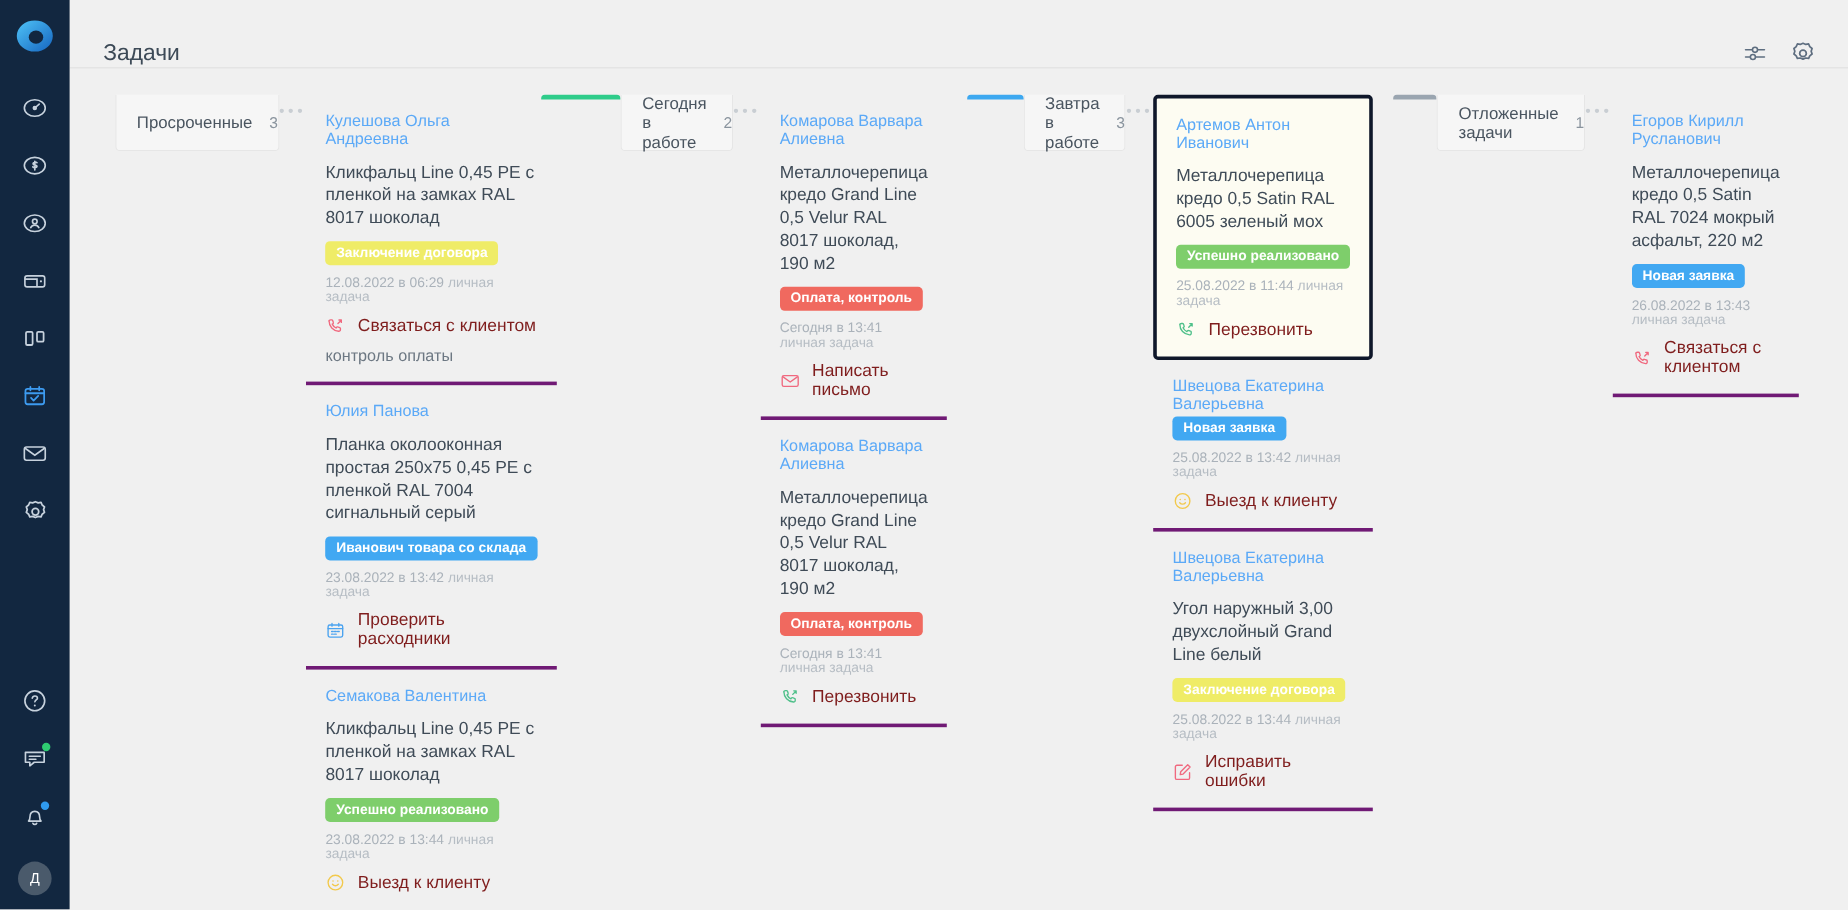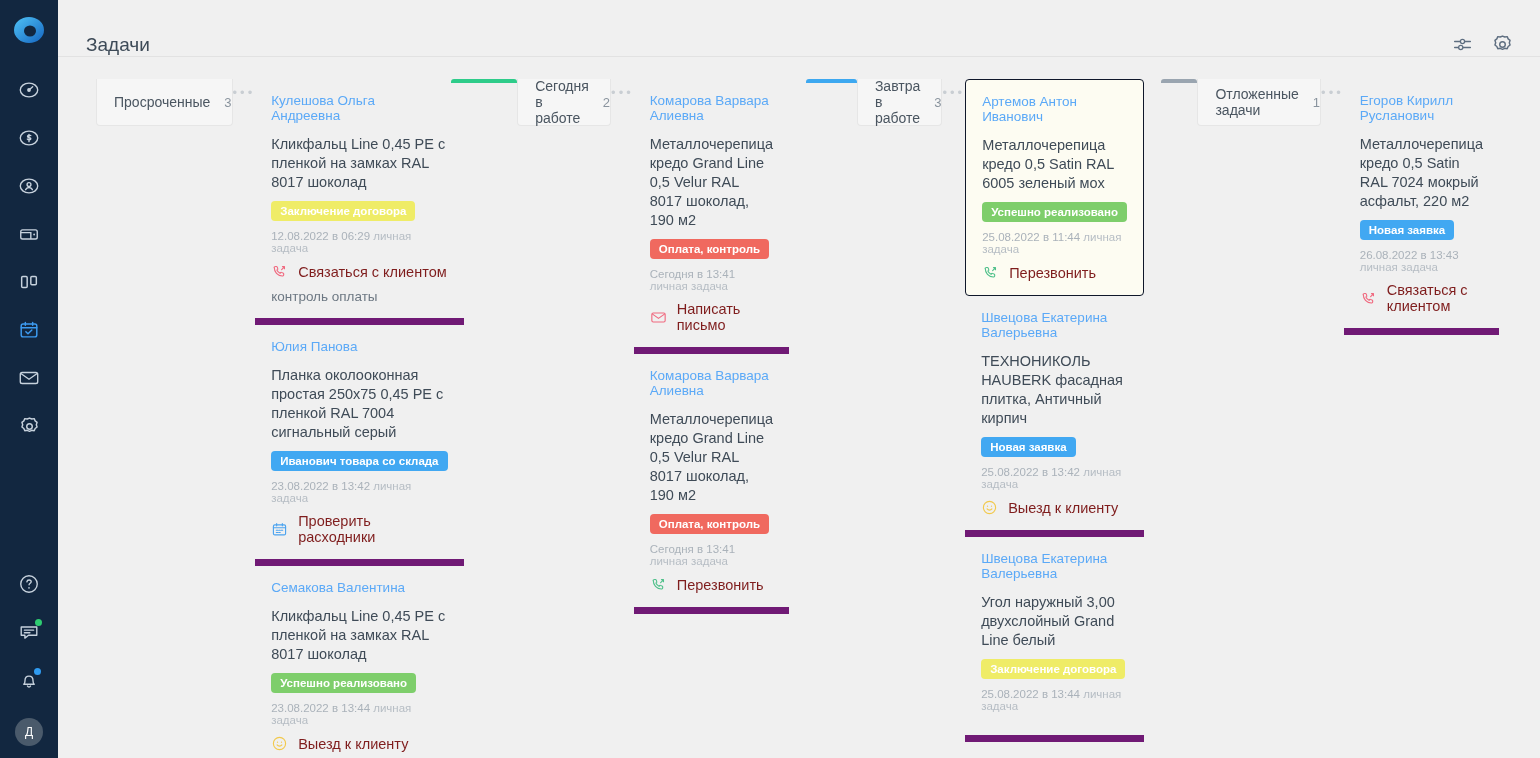--- a/index.html
+++ b/index.html
@@ -68,27 +68,27 @@
   }
   .col-bar { height: 4px; border-radius: 3px 3px 0 0; width: 100%; }
   .col-title { font-size: 14px; color: #4a5560; }
   .col-count { font-size: 13px; color: #8a949e; margin-left: 14px; }
   .col-dots { text-align: center; padding: 9px 0 4px; letter-spacing: 3px;
               color: #c9ced3; font-size: 13px; line-height: 10px; user-select:none; cursor:pointer;}
 
   .cards { display: flex; flex-direction: column; }
   .card {
     padding: 14px 16px 14px 16px;
-    border-bottom: 7px solid #701a75;
+    border-bottom: 3px solid #701a75;
     background: transparent;
     cursor: pointer;
   }
   .card.highlight {
     background: #fdfcf2;
-    border: 1px solid #0f172a;
+    border: 3px solid #0f172a;
     border-radius: 4px;
   }
   .card-client {
     font-size: 13.5px; color: #5ba9f7; margin-bottom: 3px; cursor:pointer;
   }
   .card-desc {
     font-size: 14.5px; color: #3f4b57; line-height: 19px; margin-bottom: 9px; margin-top: 12px;
   }
   .badge {
     display: inline-block; font-size: 11.5px; font-weight: bold; color: #ffffff;
@@ -359,40 +359,48 @@
                   <svg width="17" height="17" viewBox="0 0 24 24" fill="none" stroke="#4fc08a" stroke-width="1.6" stroke-linecap="round" stroke-linejoin="round">
                     <path d="M4.5 5.8c0 7 4.8 12 11.4 12.6 1.1.1 2-.8 2-1.9v-1.3c0-.5-.3-1-.8-1.1l-2.4-.8c-.5-.2-1 0-1.3.4l-.6.9c-2-1-3.6-2.6-4.5-4.6l.9-.6c.4-.3.6-.8.4-1.3l-.8-2.3c-.2-.5-.6-.8-1.1-.8H6.4c-1 0-1.9.8-1.9 1.8z"></path>
                     <path d="M15 9.4l4-4M16.2 5.2H19v2.8"></path>
                   </svg>
                 </span>
                 <span>Перезвонить</span>
               </div>
             </div>
             <div class="card">
               <div class="card-client">Швецова Екатерина Валерьевна</div>
-              <div class="card-desc">ТЕХНОНИКОЛЬ HAUBERK фасадная плитка, Античный кирпич</div>
               <div><span class="badge" style="background:#41a8f2">Новая заявка</span></div>
               <div class="card-meta"><span>25.08.2022 в 13:42</span> <span class="kind">личная задача</span></div>
               <div class="card-action">
                 <span>
                   <svg width="17" height="17" viewBox="0 0 24 24" fill="none" stroke="#f2c94c" stroke-width="1.6" stroke-linecap="round" stroke-linejoin="round">
                     <circle cx="12" cy="12" r="8.6"></circle>
                     <circle cx="9.2" cy="10.2" r=".9" fill="#f2c94c" stroke="none"></circle>
                     <circle cx="14.8" cy="10.2" r=".9" fill="#f2c94c" stroke="none"></circle>
                     <path d="M8.6 14c1 1.2 2 1.7 3.4 1.7s2.4-.5 3.4-1.7"></path>
                   </svg>
                 </span>
                 <span>Выезд к клиенту</span>
               </div>
             </div>
             <div class="card">
               <div class="card-client">Швецова Екатерина Валерьевна</div>
               <div class="card-desc">Угол наружный 3,00 двухслойный Grand Line белый</div>
               <div><span class="badge" style="background:#efec67">Заключение договора</span></div>
               <div class="card-meta"><span>25.08.2022 в 13:44</span> <span class="kind">личная задача</span></div>
+              <div class="card-action">
+                <span>
+                  <svg width="17" height="17" viewBox="0 0 24 24" fill="none" stroke="#f0697f" stroke-width="1.6" stroke-linecap="round" stroke-linejoin="round">
+                    <path d="M20.2 12.5v6.2a1.8 1.8 0 01-1.8 1.8H5.3a1.8 1.8 0 01-1.8-1.8V5.6a1.8 1.8 0 011.8-1.8h6.3"></path>
+                    <path d="M18 3.2l2.8 2.8-8.2 8.2-3.4.6.6-3.4z"></path>
+                  </svg>
+                </span>
+                <span>Исправить ошибки</span>
+              </div>
             </div>
           </div>
         </div>
         <div class="column">
           <div class="col-bar" style="background:#9aa5b0"></div>
           <div class="col-head">
             <span class="col-title">Отложенные задачи</span>
             <span class="col-count">1</span>
           </div>
           <div class="col-dots">•••</div>

